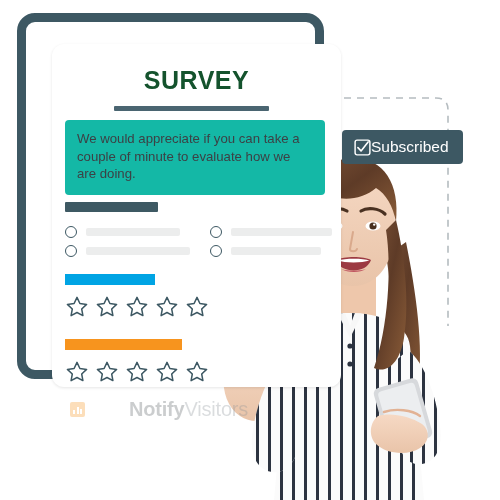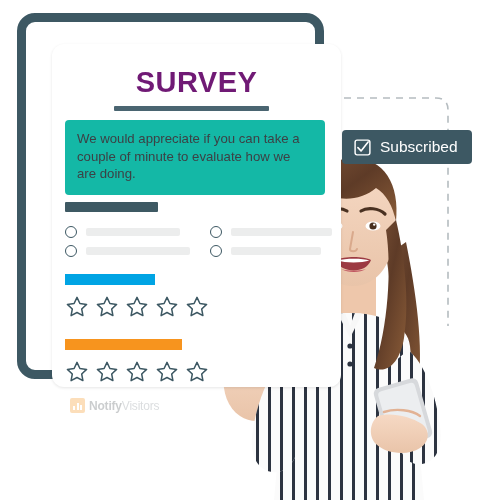--- a/index.html
+++ b/index.html
@@ -21,22 +21,22 @@
   }
   .card-inner{
     position:absolute; left:26px; top:22px; width:289px; height:343px;
     background:#ffffff; border-radius:12px;
     box-shadow:0 1px 3px rgba(0,0,0,.10);
     overflow:hidden;
   }
 
   .survey-title{
     position:absolute; left:0; top:22px; width:289px;
-    text-align:center; font-size:29px; font-weight:bold;
-    letter-spacing:.5px; color:#701a75;
+    text-align:center; font-size:25px; font-weight:bold;
+    letter-spacing:.5px; color:#14532d;
   }
   .title-rule{
     position:absolute; left:62px; top:62px; width:155px; height:5px;
     background:#4a6571; border-radius:1px;
   }
 
   .intro-box{
     position:absolute; left:13px; top:76px; width:260px;
     background:#14b8a6; border-radius:4px;
     padding:10px 12px 12px 12px;
@@ -78,28 +78,28 @@
     opacity:.30;
   }
   .wm-icon{
     width:15px; height:15px; border-radius:2px;
     background:#f7941e; position:relative; overflow:hidden;
   }
   .wm-icon i{ position:absolute; bottom:3px; width:2px; background:#fff; display:block; }
   .wm-icon i:nth-child(1){ left:3px;  height:4px; }
   .wm-icon i:nth-child(2){ left:6.5px;height:7px; }
   .wm-icon i:nth-child(3){ left:10px; height:5px; }
-  .wm-text{ font-size:12px; letter-spacing:-.2px; }
+  .wm-text{ font-size:20px; letter-spacing:-.2px;margin-left:40px; }
   .wm-text b{ color:#555c61; font-weight:bold; }
   .wm-text span{ color:#878f95; font-weight:normal; }
 
   
   .badge{
     position:absolute; left:342px; top:130px;
-    display:flex; align-items:center; gap:9px;
+    display:flex; align-items:center; 
     background:#3d5863; border-radius:4px;
     padding:8px 14px 8px 12px;
   }
   .badge-check{ width:17px; height:17px; display:block; }
   .badge-label{ color:#ffffff; font-size:15.5px; }
 
   
   .person{ position:absolute; left:210px; top:150px; width:290px; height:350px; }
 </style>
 </head>

